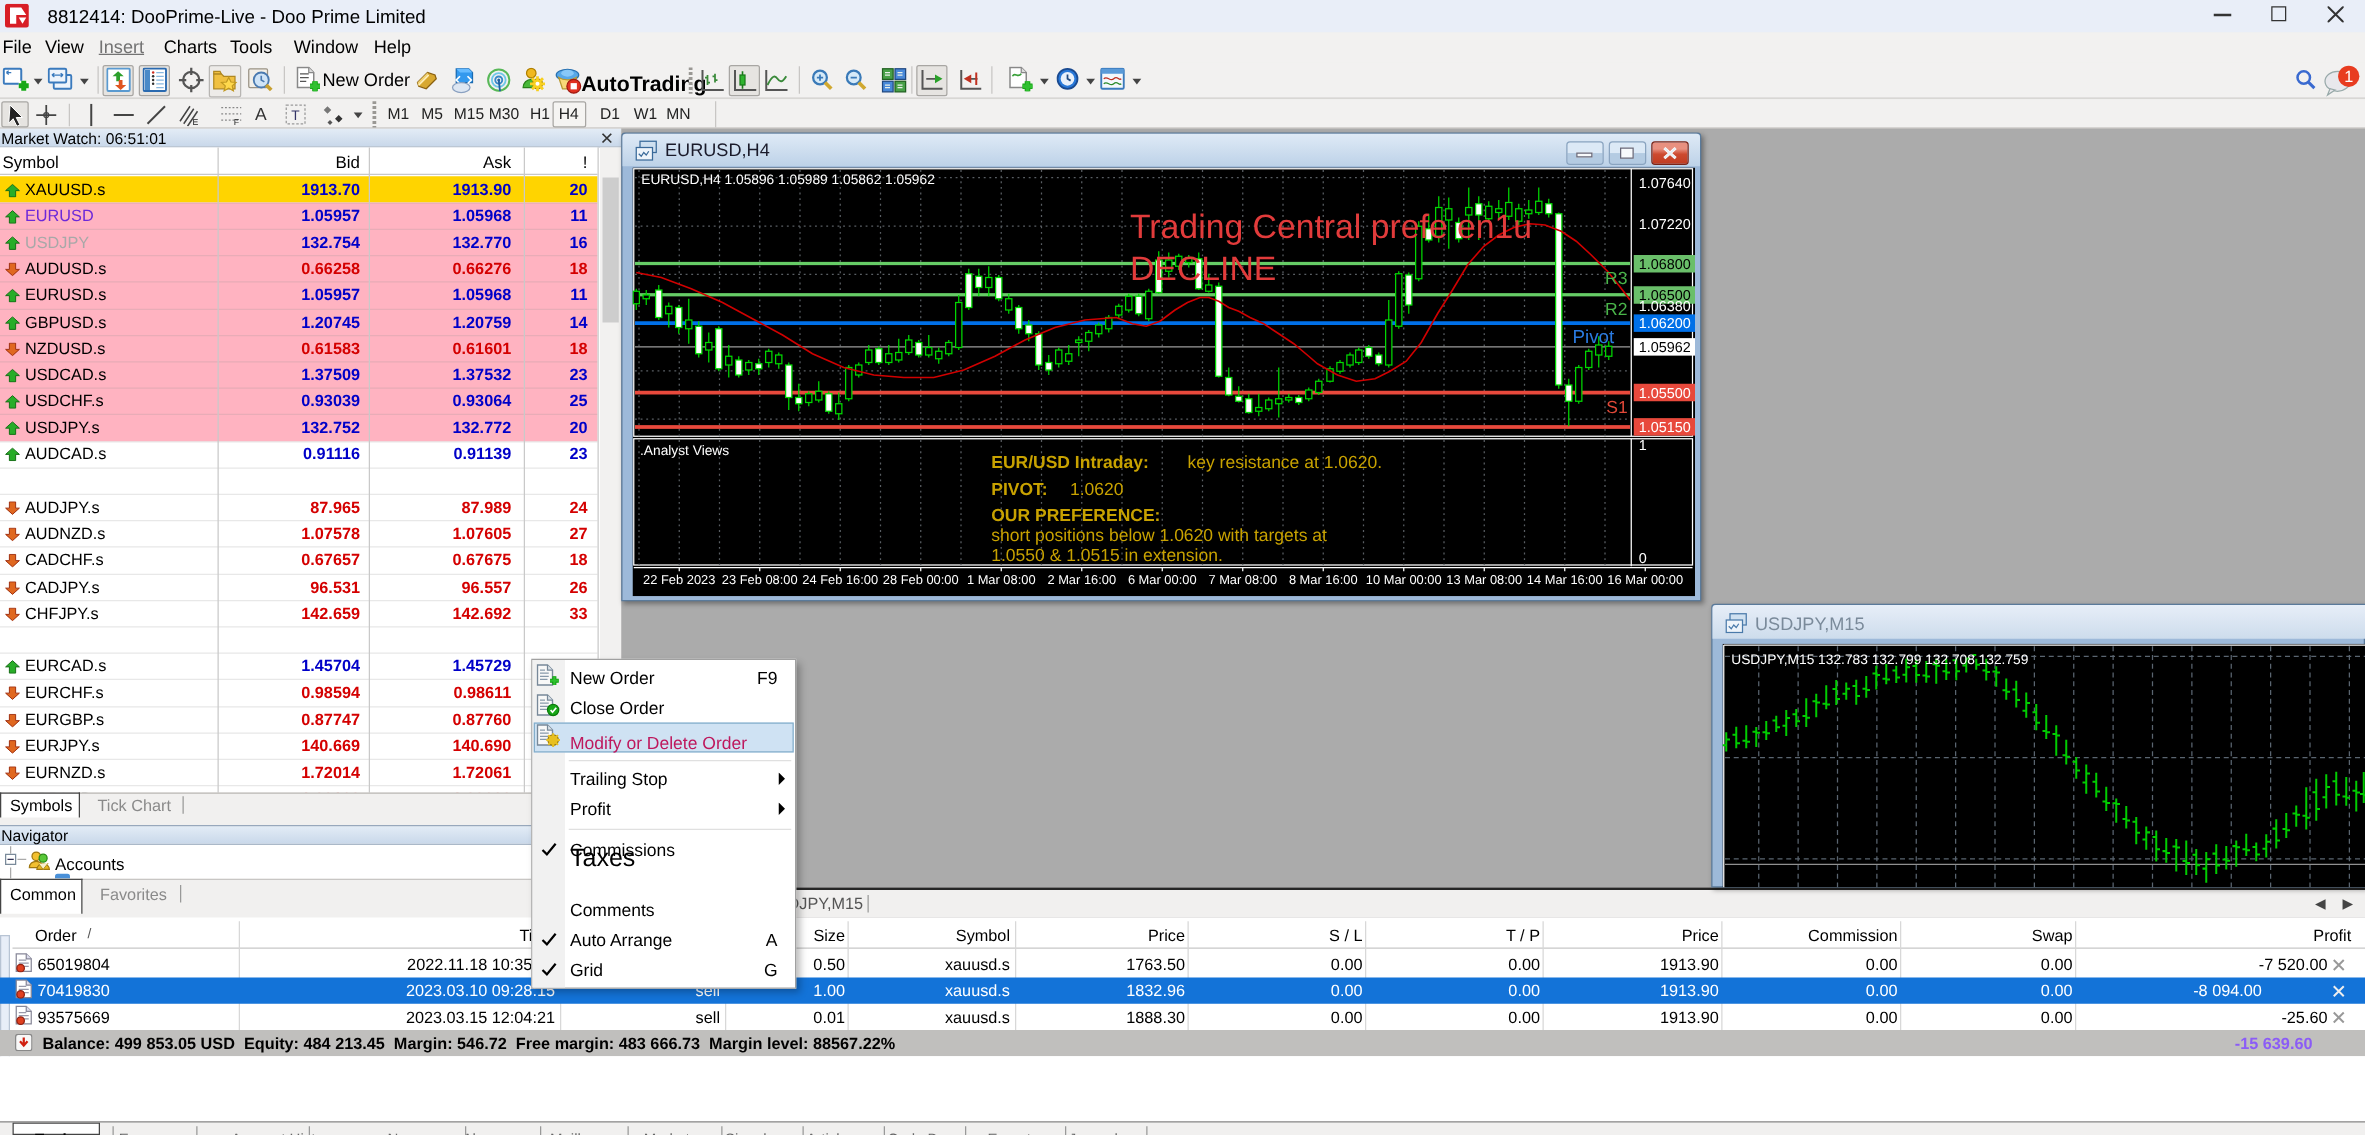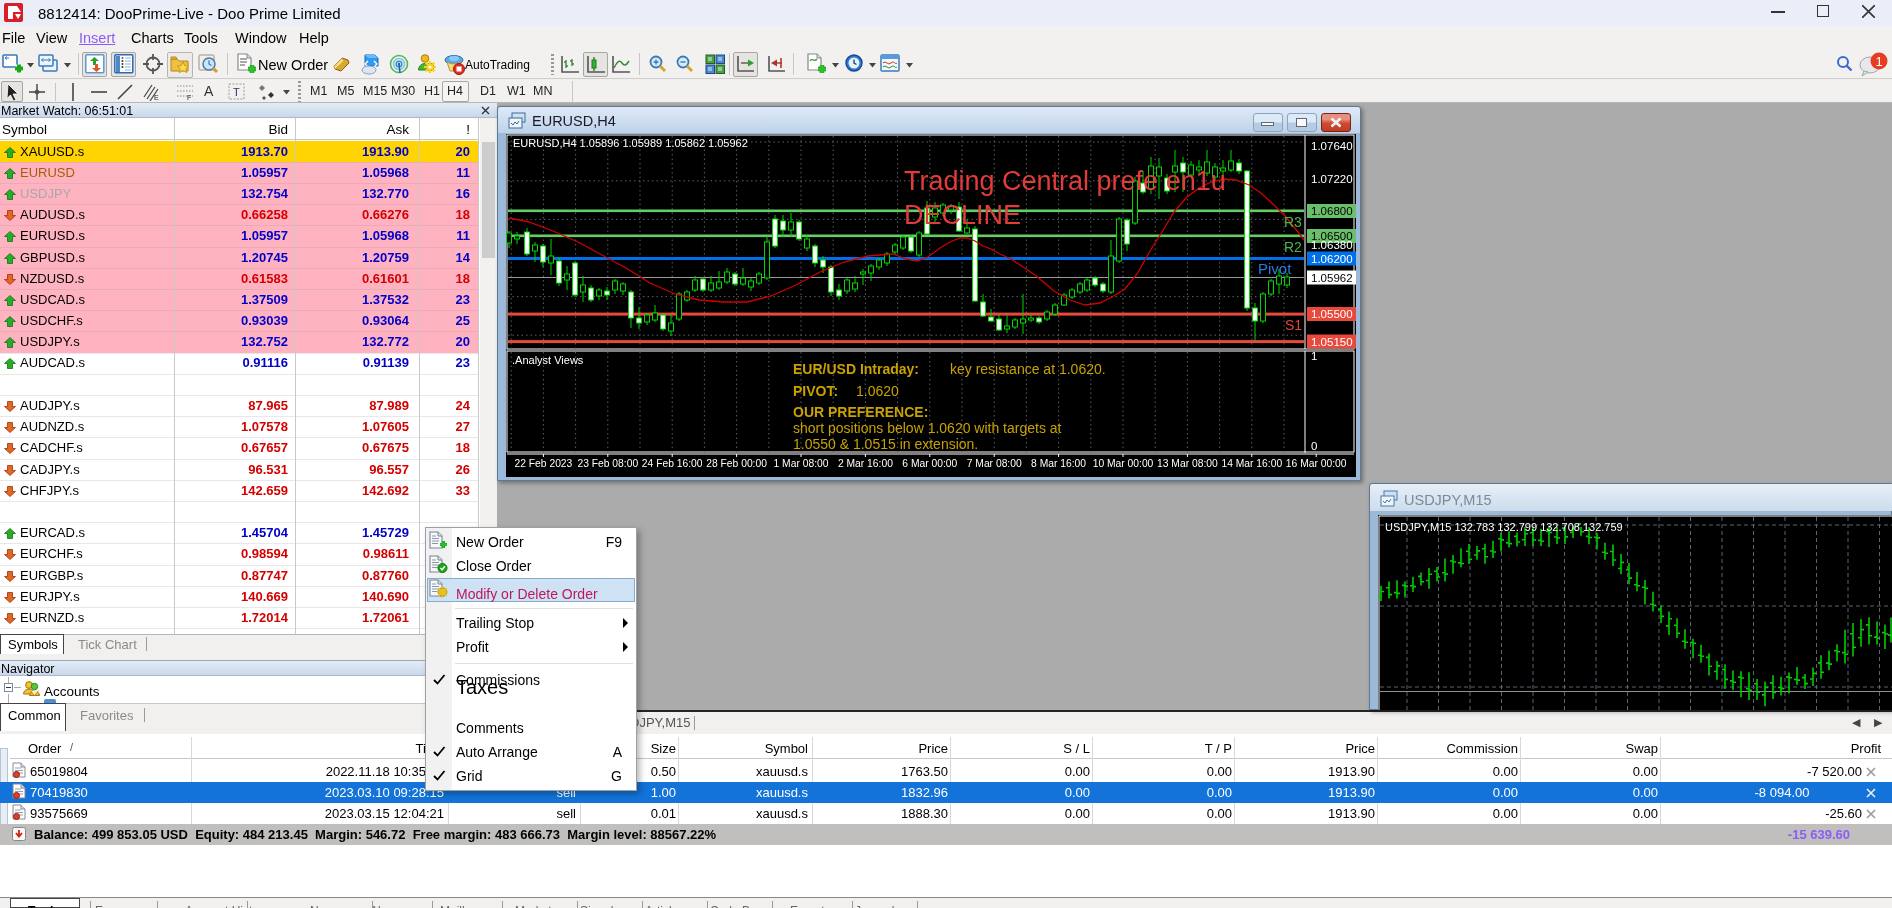--- a/index.html
+++ b/index.html
@@ -27,21 +27,21 @@
 
 <div class="abs" style="left:1771px;top:11px;width:14px;height:1.6px;background:#333;"></div>
 <div class="abs" style="left:1817px;top:5px;width:12px;height:12px;border:1.6px solid #333;"></div>
 <svg class="abs" style="left:1862px;top:5px" width="13" height="13">
       <path d="M0 0 L13 13 M13 0 L0 13" stroke="#333" stroke-width="1.6"></path>
     </svg>
 
 <div class="abs" style="left:0;top:26px;width:1892px;height:24px;background:#f2f1f0;"></div>
 <div class="abs" style="left:2px;top:30px;font-size:14.5px;color:#000;">File</div>
 <div class="abs" style="left:36px;top:30px;font-size:14.5px;color:#000;">View</div>
-<div class="abs" style="left:79px;top:30px;font-size:14.5px;color:#8b5cf6;text-decoration:underline;">Insert</div>
+<div class="abs" style="left:79px;top:30px;font-size:14.5px;color:#737373;text-decoration:underline;">Insert</div>
 <div class="abs" style="left:131px;top:30px;font-size:14.5px;color:#000;">Charts</div>
 <div class="abs" style="left:184px;top:30px;font-size:14.5px;color:#000;">Tools</div>
 <div class="abs" style="left:235px;top:30px;font-size:14.5px;color:#000;">Window</div>
 <div class="abs" style="left:299px;top:30px;font-size:14.5px;color:#000;">Help</div>
 <div class="abs" style="left:0;top:50px;width:1892px;height:29px;background:#f2f1f0;border-bottom:1px solid #d0cecb;"></div>
 <svg class="abs" style="left:2px;top:53px" width="22" height="22" viewBox="0 0 22 22">
       <rect x="1" y="2" width="14" height="12" rx="1" fill="#fff" stroke="#3a7abd" stroke-width="1.6"></rect>
       <path d="M3 5 h4 M3 5 l2 -1.5 M3 5 l2 1.5" stroke="#3a7abd" fill="none"></path>
       <path d="M13 15.5 h8 m-4 -4 v8" stroke="#fff" stroke-width="6"></path>
       <path d="M13 15.5 h8 m-4 -4 v8" stroke="#18a818" stroke-width="4"></path>
@@ -126,21 +126,21 @@
         <circle cx="0" cy="0" r="1.6" fill="#fff"></circle>
       </g>
     </svg>
 <svg class="abs" style="left:444px;top:54px" width="22" height="22" viewBox="0 0 22 22">
       <ellipse cx="10" cy="6" rx="9" ry="4.5" fill="#58a8e8" stroke="#2870b0"></ellipse>
       <ellipse cx="10" cy="4.5" rx="5" ry="2.8" fill="#88c8f8"></ellipse>
       <path d="M3 8 l3 9 8 0 3 -9 c-4 2.5 -10 2.5 -14 0 z" fill="#f8d878" stroke="#b89830"></path>
       <circle cx="15" cy="15" r="5.5" fill="#e03020" stroke="#a01810"></circle>
       <rect x="12.5" y="12.5" width="5" height="5" fill="#fff"></rect>
     </svg>
-<div class="abs" style="left:465px;top:58px;font-size:12px;color:#000;font-weight:normal;">AutoTrading</div>
+<div class="abs" style="left:465px;top:58px;font-size:17px;color:#000;font-weight:bold;">AutoTrading</div>
 <div class="abs" style="left:551px;top:54px;width:3px;height:21px;background:repeating-linear-gradient(#9a9894 0 2px,#f2f1f0 2px 4px);"></div>
 <svg class="abs" style="left:560px;top:54px" width="21" height="21" viewBox="0 0 21 21">
       <path d="M2 2 V18 H19" stroke="#555" stroke-width="1.6" fill="none"></path>
       <path d="M6 14 v-8 m-2 2 h2 m0 4 h2 M12 12 v-7 m-2 2 h2 m0 3 h2" stroke="#3a8a3a" stroke-width="1.4" fill="none"></path>
     </svg>
 <div class="abs pressed" style="left:583px;top:52px;width:25px;height:25px;"></div>
 <svg class="abs" style="left:586px;top:54px" width="21" height="21" viewBox="0 0 21 21">
       <path d="M2 2 V18 H19" stroke="#555" stroke-width="1.6" fill="none"></path>
       <rect x="6" y="6" width="4" height="8" fill="#2fb42f" stroke="#1a7a1a"></rect>
       <path d="M8 3 v3 m0 8 v3" stroke="#1a7a1a" stroke-width="1.3"></path>
@@ -290,21 +290,21 @@
 <div class="mw-sym" style="">XAUUSD.s</div>
 <div class="mw-bid blue">1913.70</div>
 <div class="mw-ask blue">1913.90</div>
 <div class="mw-sp blue">20</div>
 </div>
 <div class="abs" style="left:0;top:161.7px;width:478px;height:1px;background:rgba(150,150,150,0.22);"></div>
 <div class="mw-row" style="top:161.7px;">
 <svg class="abs" style="left:4px;top:6px" width="12" height="11">
         <path d="M6 0.5 L11.5 5.5 H8.5 V10.5 H3.5 V5.5 H0.5 Z" fill="#28ad28" stroke="#176e17" stroke-width="0.8"></path>
       </svg>
-<div class="mw-sym" style=";color:#a16207">EURUSD</div>
+<div class="mw-sym" style=";color:#6d28d9">EURUSD</div>
 <div class="mw-bid blue">1.05957</div>
 <div class="mw-ask blue">1.05968</div>
 <div class="mw-sp blue">11</div>
 </div>
 <div class="abs" style="left:0;top:182.9px;width:478px;height:1px;background:rgba(150,150,150,0.22);"></div>
 <div class="mw-row" style="top:182.9px;">
 <svg class="abs" style="left:4px;top:6px" width="12" height="11">
         <path d="M6 0.5 L11.5 5.5 H8.5 V10.5 H3.5 V5.5 H0.5 Z" fill="#28ad28" stroke="#176e17" stroke-width="0.8"></path>
       </svg>
 <div class="mw-sym" style=";color:#a8a8a8">USDJPY</div>

